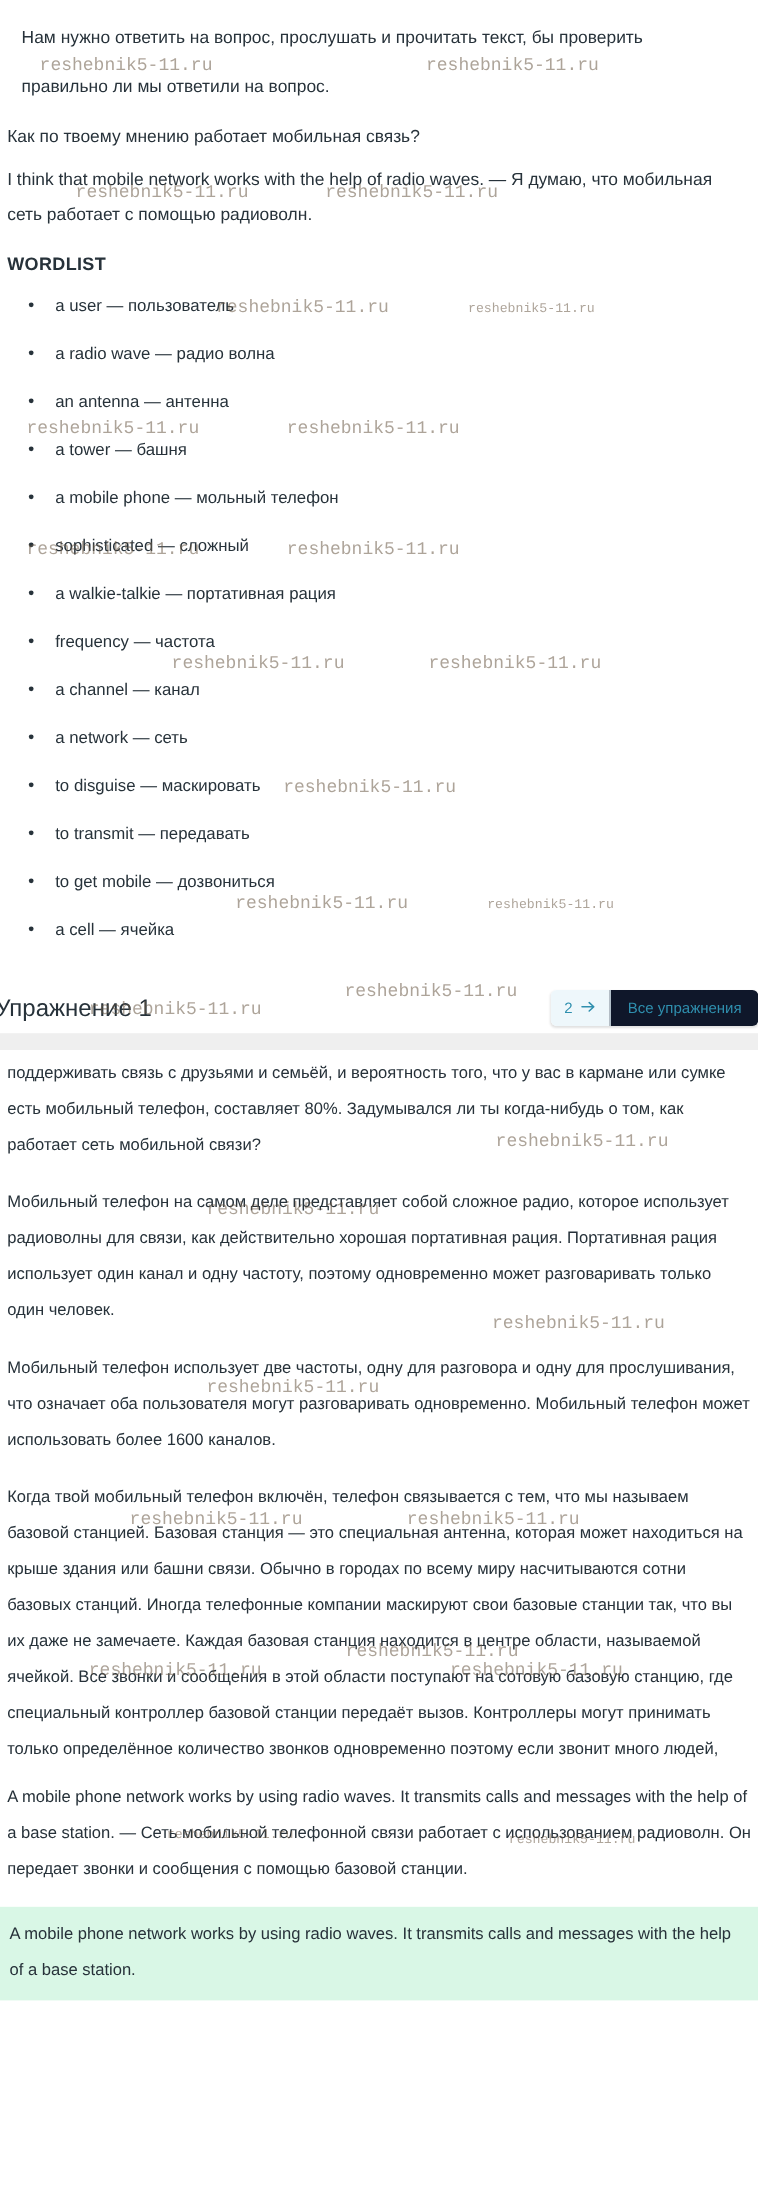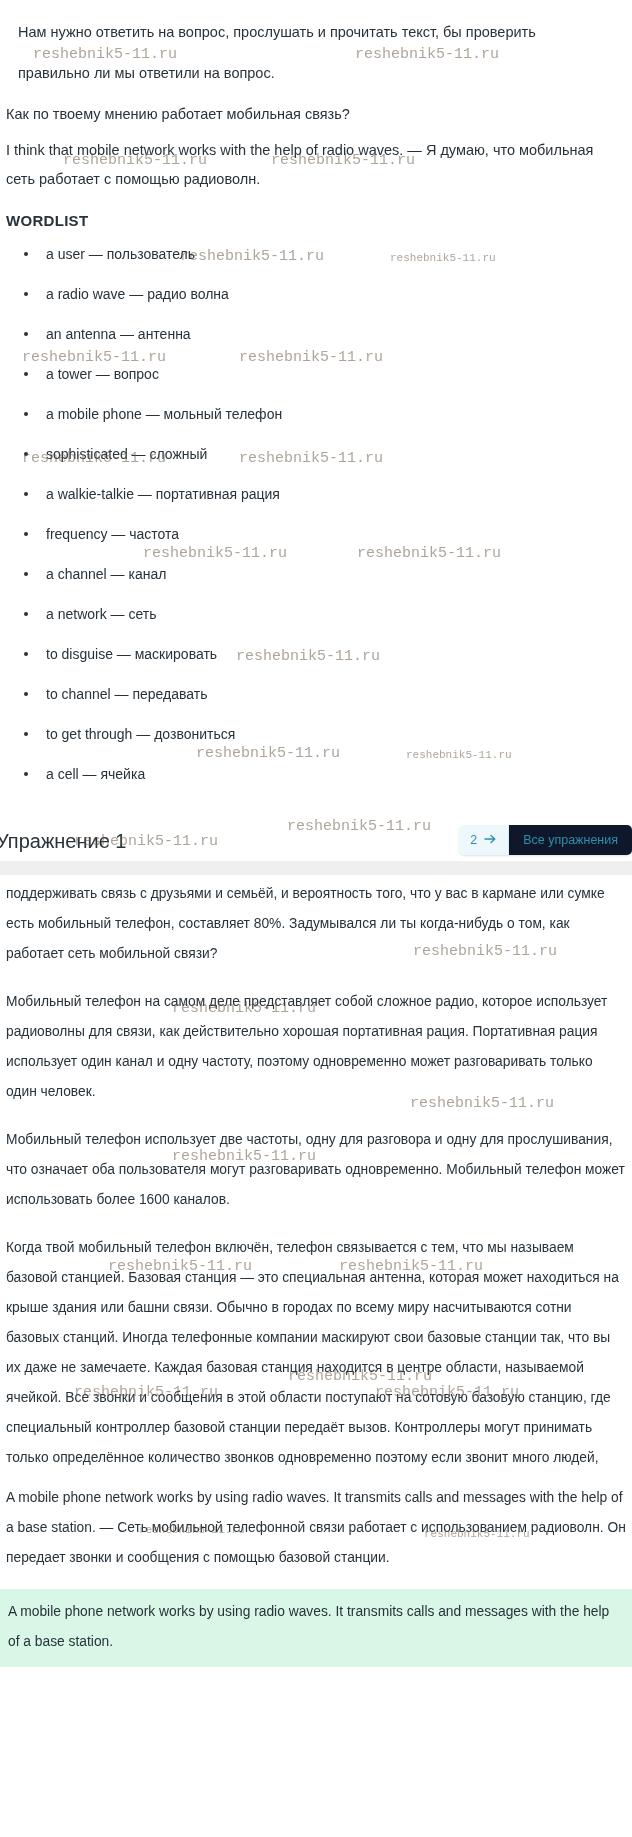--- a/index.html
+++ b/index.html
@@ -208,30 +208,30 @@
   <div class="q-line">Как по твоему мнению работает мобильная связь?</div>
 
   <div class="eng-line">I think that mobile network works with the help of radio waves. — Я думаю, что мобильная сеть работает с помощью радиоволн.</div>
 
   <div class="wordlist-title">WORDLIST</div>
 
   <ul class="wordlist">
     <li>a user — пользователь</li>
     <li>a radio wave — радио волна</li>
     <li>an antenna — антенна</li>
-    <li>a tower — вопрос</li>
+    <li>a tower — башня</li>
     <li>a mobile phone — мольный телефон</li>
     <li>sophisticated — сложный</li>
     <li>a walkie-talkie — портативная рация</li>
     <li>frequency — частота</li>
     <li>a channel — канал</li>
     <li>a network — сеть</li>
     <li>to disguise — маскировать</li>
-    <li>to channel — передавать</li>
-    <li>to get through — дозвониться</li>
+    <li>to transmit — передавать</li>
+    <li>to get mobile — дозвониться</li>
     <li>a cell — ячейка</li>
   </ul>
 
   <div class="ex-header">
     <div class="ex-title">Упражнение 1</div>
     <div class="ex-buttons">
       <button class="btn-next">
         <span>2</span>
         <span>
           <svg width="13" height="10" viewBox="0 0 13 10" aria-hidden="true">

